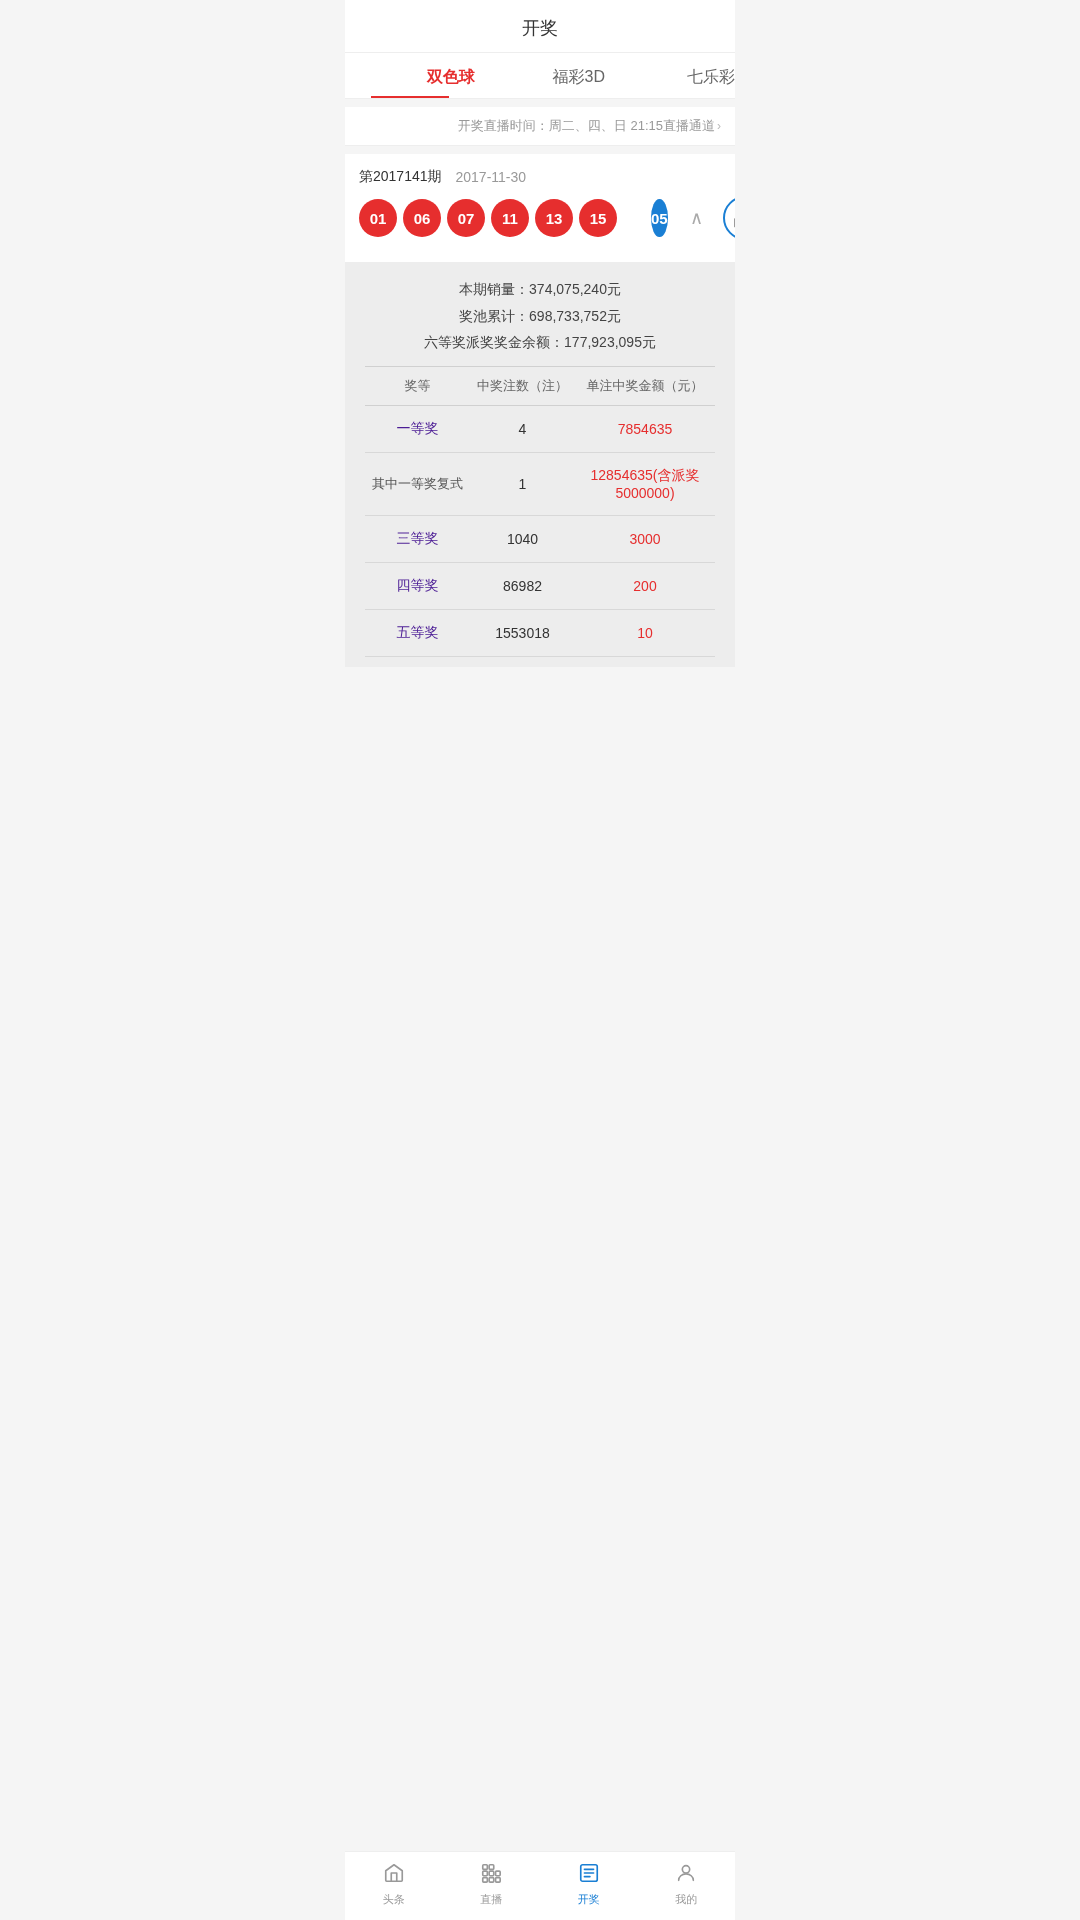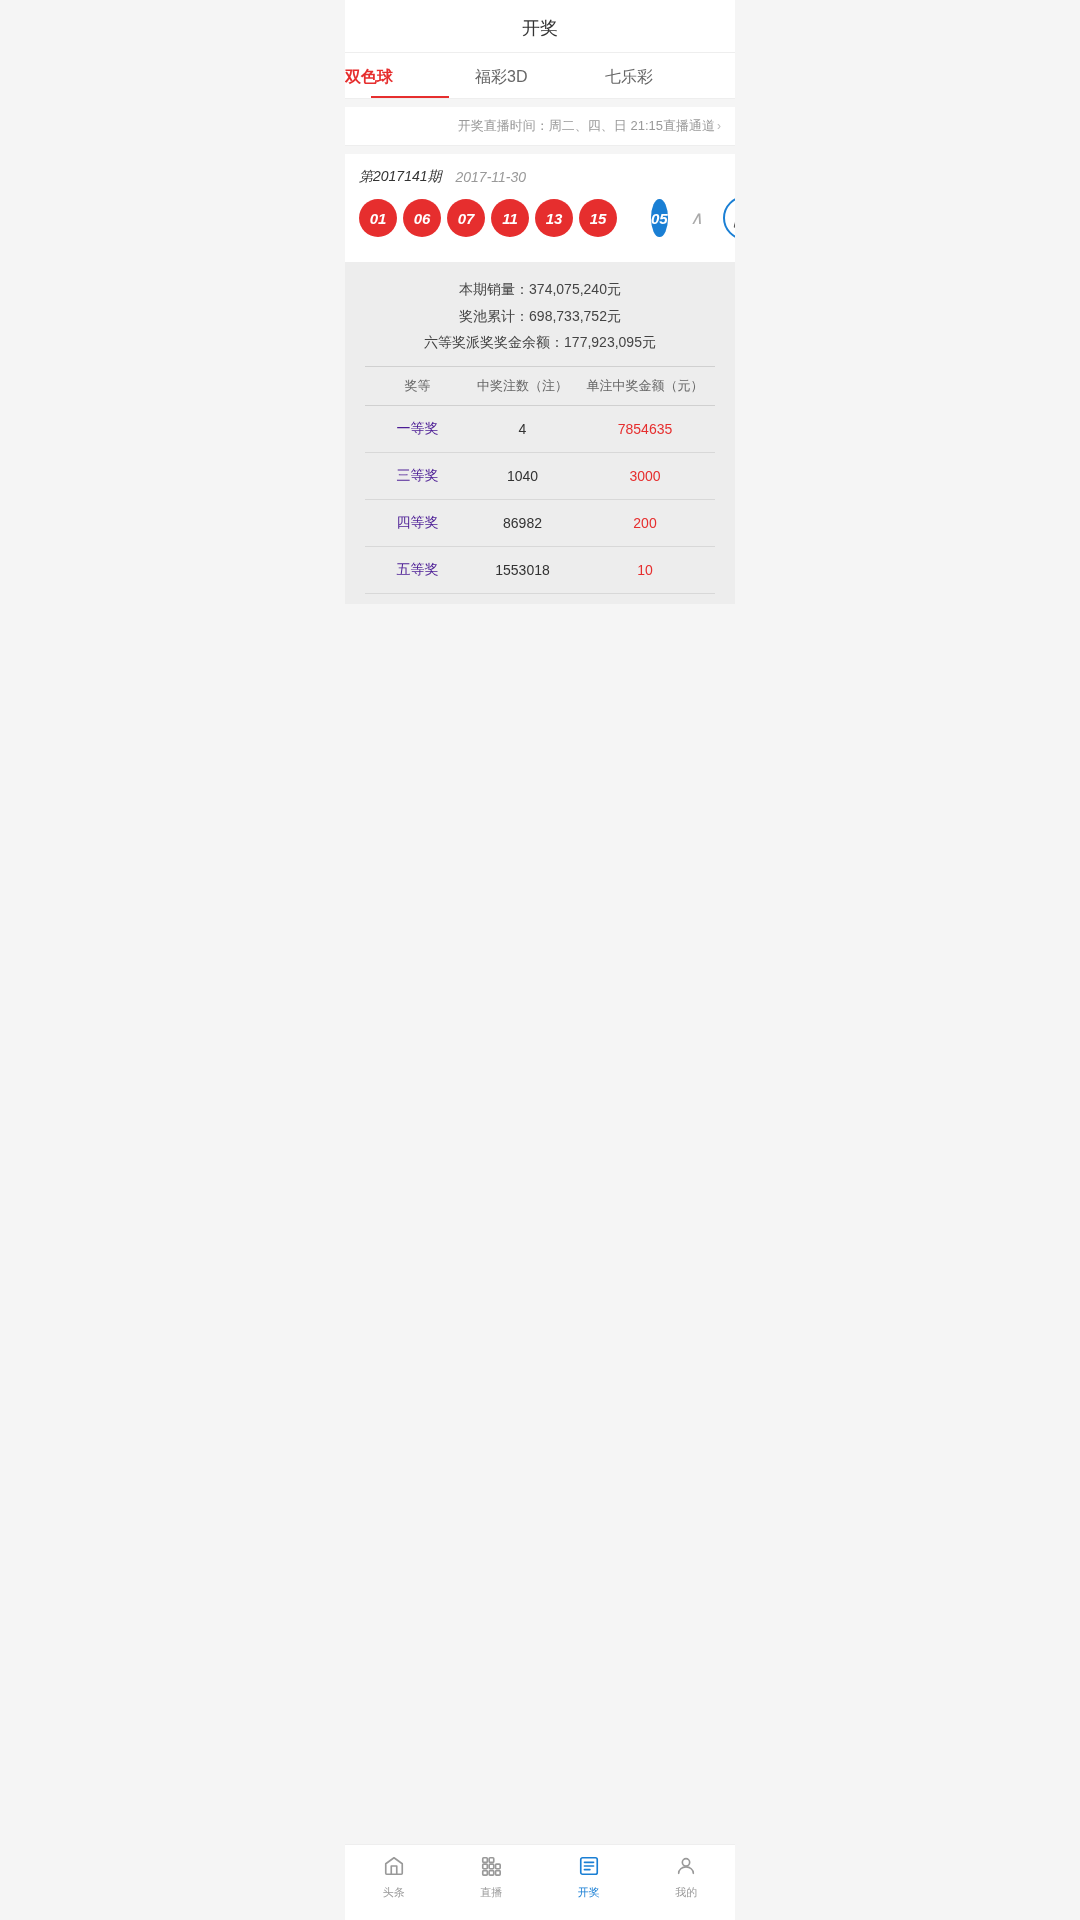--- a/index.html
+++ b/index.html
@@ -28,21 +28,21 @@
     }
 
     
     .tabs {
       background: #fff;
       display: flex;
       border-bottom: 1px solid #eee;
     }
     .tab {
       flex: 1;
-      text-align: left;
+      text-align: right;
       padding: 14px 0 10px;
       font-size: 16px;
       color: #666;
       position: relative;
       cursor: pointer;
     }
     .tab.active {
       color: #e62e2e;
       font-weight: 600;
     }
@@ -80,21 +80,20 @@
     .broadcast-link .chevron {
       font-size: 12px;
       color: #bbb;
     }
 
     
     .draw-section {
       background: #fff;
       margin-top: 8px;
       padding: 14px 14px 0;
-      font-style: italic;
     }
     .draw-meta {
       display: flex;
       align-items: center;
       gap: 14px;
       margin-bottom: 10px;
     }
     .draw-period {
       font-size: 14px;
       color: #333;
@@ -225,21 +224,21 @@
       width: 390px;
       background: #fff;
       border-top: 1px solid #eee;
       display: flex;
     }
     .nav-item {
       flex: 1;
       display: flex;
       flex-direction: column;
       align-items: center;
-      padding: 10px 0 20px;
+      padding: 10px 0 13px;
       cursor: pointer;
       color: #999;
       font-size: 11px;
       gap: 4px;
     }
     .nav-item.active {
       color: #1a7fd4;
     }
     .nav-icon {
       font-size: 22px;
@@ -335,20 +334,25 @@
     <div class="col-count">中奖注数（注）</div>
     <div class="col-amount">单注中奖金额（元）</div>
   </div>
 
   <div class="prize-row">
     <div class="col-prize">一等奖</div>
     <div class="col-count">4</div>
     <div class="col-amount">7854635</div>
   </div>
 
+  <div class="prize-row sub-row">
+    <div class="col-prize">其中一等奖复式</div>
+    <div class="col-count">1</div>
+    <div class="col-amount">12854635(含派奖5000000)</div>
+  </div>
 
 
   <div class="prize-row">
     <div class="col-prize">三等奖</div>
     <div class="col-count">1040</div>
     <div class="col-amount">3000</div>
   </div>
 
   <div class="prize-row">
     <div class="col-prize">四等奖</div>

